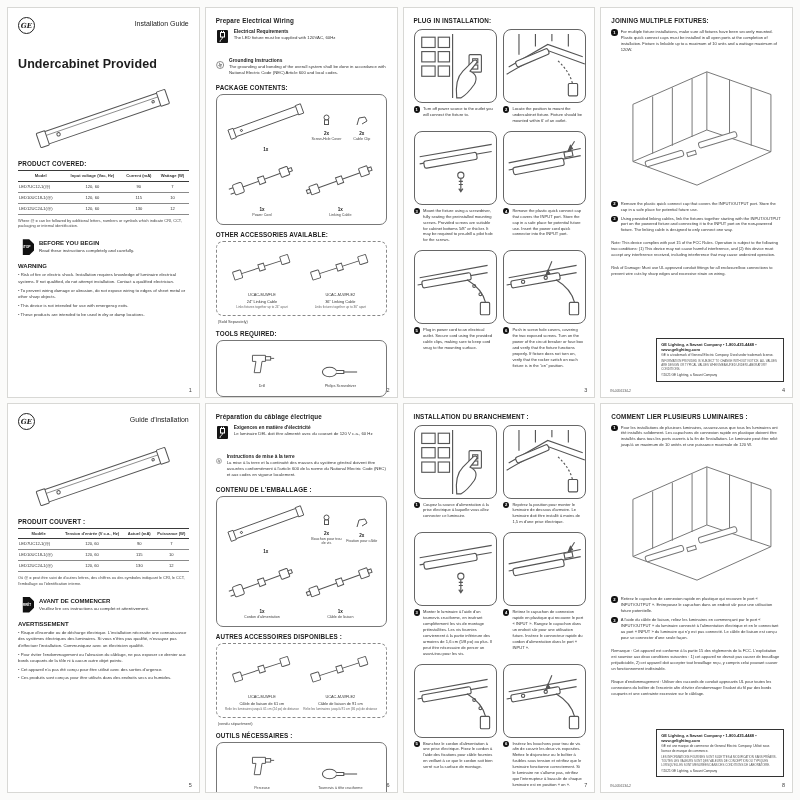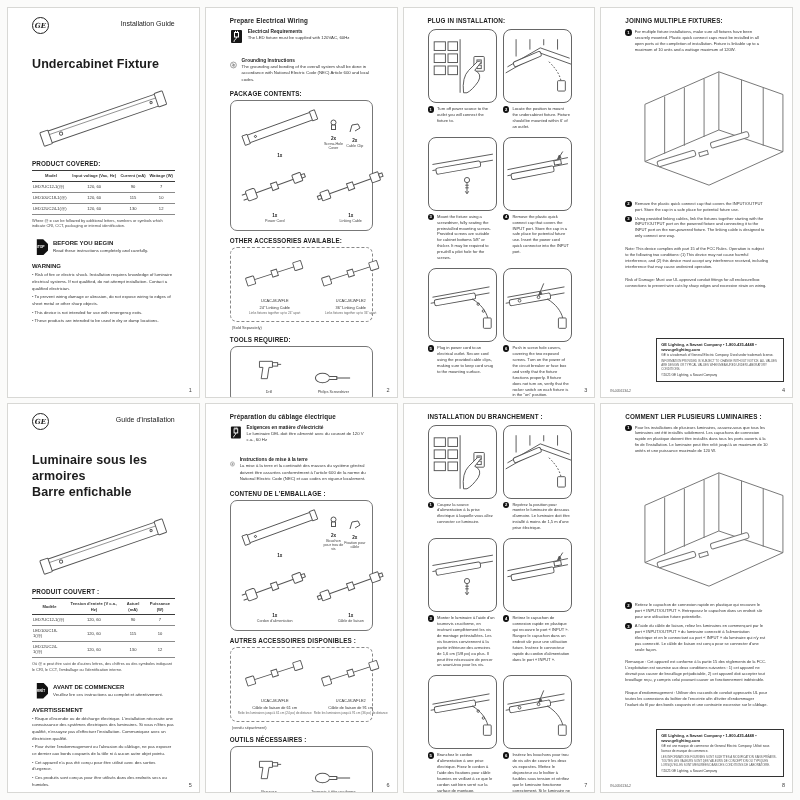--- a/index.html
+++ b/index.html
@@ -1,20 +1,20 @@
 <!DOCTYPE html>
 <html><head>
 <meta charset="utf-8">
 <style>
   html,body{margin:0;padding:0;}
   body{width:800px;height:800px;background:#fbfbfa;font-family:"Liberation Sans",sans-serif;color:#1c1c1c;}
   .sheet{box-sizing:border-box;width:800px;height:800px;padding:7px;display:grid;
          grid-template-columns:repeat(4,1fr);grid-template-rows:repeat(2,1fr);gap:5px;}
   .page{position:relative;background:#fff;border:1px solid #d8d8d5;box-sizing:border-box;
-        padding:9px 24px;overflow:hidden;}
+        padding:9px 10px;overflow:hidden;}
   .pgnum{position:absolute;right:7px;bottom:4px;font-size:5.5px;color:#444;}
   .partnum{position:absolute;left:9px;bottom:4px;font-size:3.4px;color:#555;}
 
   .hdr{display:flex;justify-content:space-between;align-items:flex-start;}
   .ge{width:15px;height:15px;border:1.3px solid #222;border-radius:50%;display:flex;align-items:center;justify-content:center;}
   .ge-t{font-family:"DejaVu Serif",serif;font-style:italic;font-weight:bold;font-size:7px;color:#222;}
   .guide{font-size:7px;color:#222;margin-top:3px;}
 
   .title{font-size:12.5px;font-weight:bold;line-height:1.3;margin-top:22px;letter-spacing:.1px;}
   .fixwrap{display:flex;justify-content:center;margin:14px 0 8px;}
@@ -74,21 +74,21 @@
 <div class="sheet">
 
   <div class="page">
     <div class="hdr">
       <span class="ge">
           <span class="ge-t">GE</span>
         </span>
       <span class="guide">Installation Guide</span>
     </div>
     <div class="title">
-      <div>Undercabinet Fixture</div>
+      <div>Undercabinet Provided</div>
     </div>
     <div class="fixwrap">
       <svg width="150" height="66" viewBox="0 0 150 66">
         <g transform="rotate(-19 75 33)" stroke="#555" fill="#fff" stroke-width="1">
           <rect x="14" y="26" width="122" height="13" rx="2"></rect>
           <line x1="14" y1="30" x2="136" y2="30" stroke-width=".6"></line>
           <rect x="7" y="25" width="9" height="15" rx="1"></rect>
           <rect x="134" y="25" width="9" height="15" rx="1"></rect>
           <circle cx="28" cy="33" r="1.7"></circle>
           <circle cx="128" cy="33" r="1.2"></circle>
@@ -451,24 +451,20 @@
     <div class="pgnum">4</div>
   </div>
 
   <div class="page">
     <div class="hdr">
       <span class="ge">
           <span class="ge-t">GE</span>
         </span>
       <span class="guide">Guide d'installation</span>
     </div>
-    <div class="title">
-      <div>Luminaire sous les armoires</div>
-      <div>Barre enfichable</div>
-    </div>
     <div class="fixwrap">
       <svg width="150" height="66" viewBox="0 0 150 66">
         <g transform="rotate(-19 75 33)" stroke="#555" fill="#fff" stroke-width="1">
           <rect x="14" y="26" width="122" height="13" rx="2"></rect>
           <line x1="14" y1="30" x2="136" y2="30" stroke-width=".6"></line>
           <rect x="7" y="25" width="9" height="15" rx="1"></rect>
           <rect x="134" y="25" width="9" height="15" rx="1"></rect>
           <circle cx="28" cy="33" r="1.7"></circle>
           <circle cx="128" cy="33" r="1.2"></circle>
         </g>

